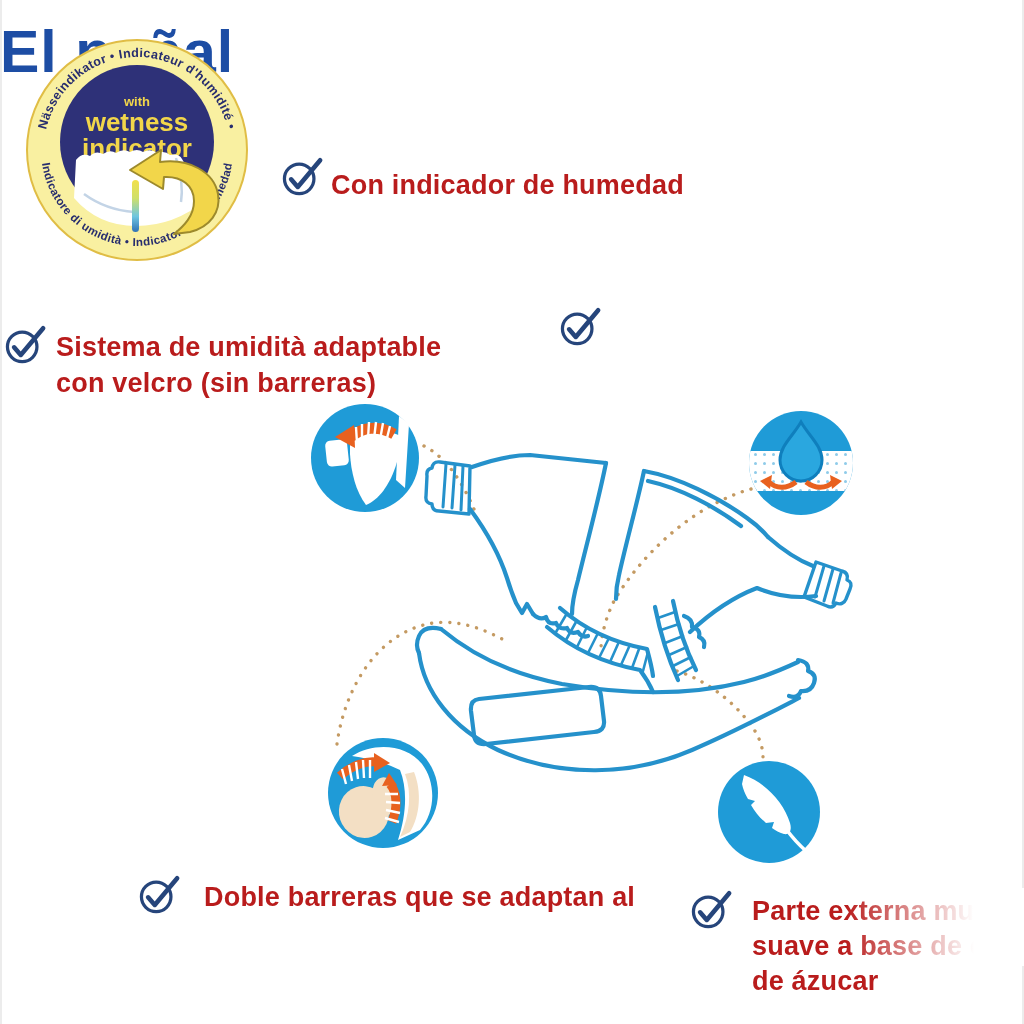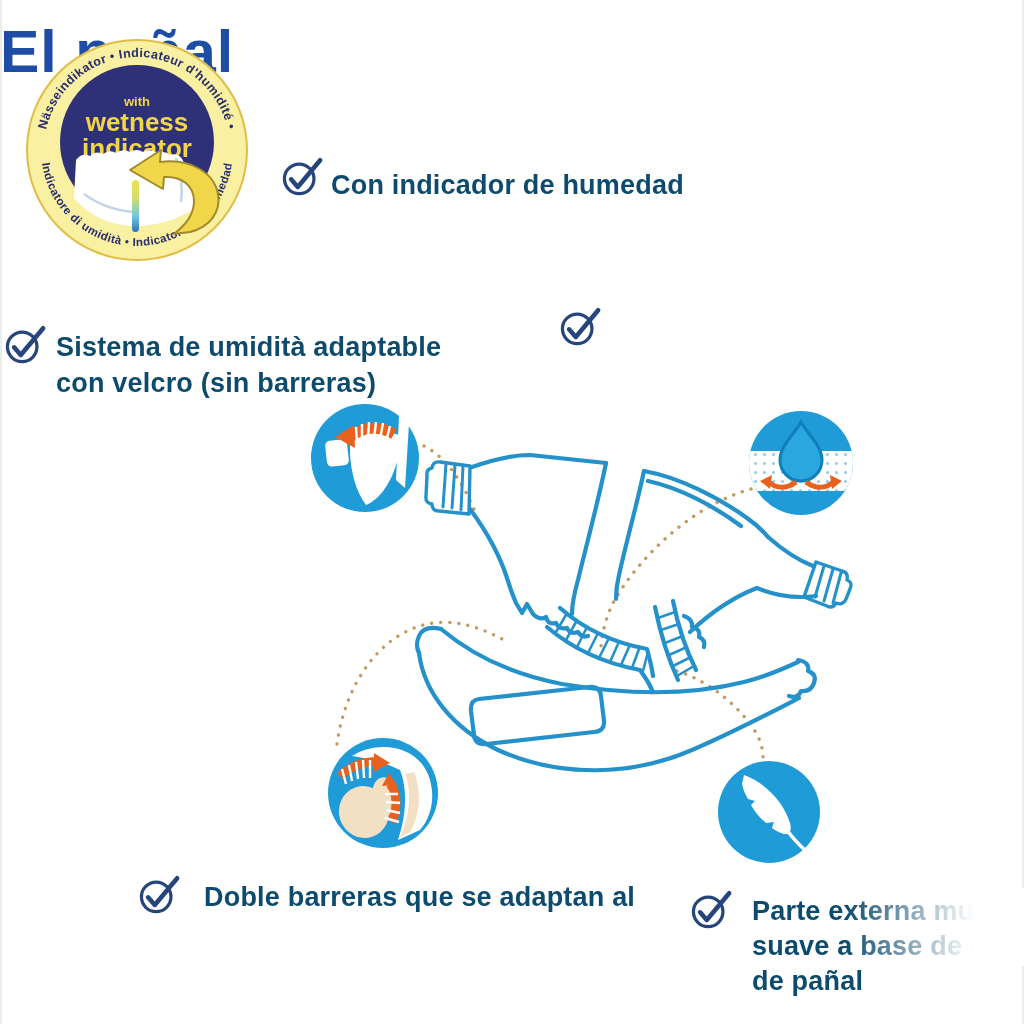--- a/index.html
+++ b/index.html
@@ -7,21 +7,21 @@
     position:relative;width:1024px;height:1024px;background:#ffffff;overflow:hidden;
     font-family:"Liberation Sans","DejaVu Sans",sans-serif;
     box-shadow:inset 2px 0 0 #ececec, inset -2px 0 0 #ececec;
   }
   .abs{position:absolute;}
   .page-title{
     left:0;top:18px;width:100%;text-align:left;
     font-size:59px;font-weight:700;color:#1d4da4;letter-spacing:1px;
   }
   .bullet-text{
-    color:#0c4a6e;font-weight:700;font-size:27px;line-height:36px;letter-spacing:.2px;
+    color:#b91c1c;font-weight:700;font-size:27px;line-height:36px;letter-spacing:.2px;
     white-space:nowrap;
   }
   .chk{width:44px;height:40px;}
   .fade-overlay{
     left:845px;top:888px;width:179px;height:78px;
     background:linear-gradient(90deg, rgba(255,255,255,0) 0%, #ffffff 72%);
   }
 </style>
 </head>
 <body>
@@ -205,17 +205,17 @@
   <div class="abs" style="left:204px;top:879px">
     <div class="bullet-text">Doble barreras que se adaptan al</div>
   </div>
 
   <svg class="abs chk" style="left:690px;top:889px">
       <use href="#chk"></use>
     </svg>
   <div class="abs" style="left:752px;top:894px">
     <div class="bullet-text" style="line-height:35px">Parte externa muy</div>
     <div class="bullet-text" style="line-height:35px">suave a base de ca</div>
-    <div class="bullet-text" style="line-height:35px">de pañal</div>
+    <div class="bullet-text" style="line-height:35px">de ázucar</div>
   </div>
   <div class="abs fade-overlay"></div>
 
 </div>
 
 </body></html>

